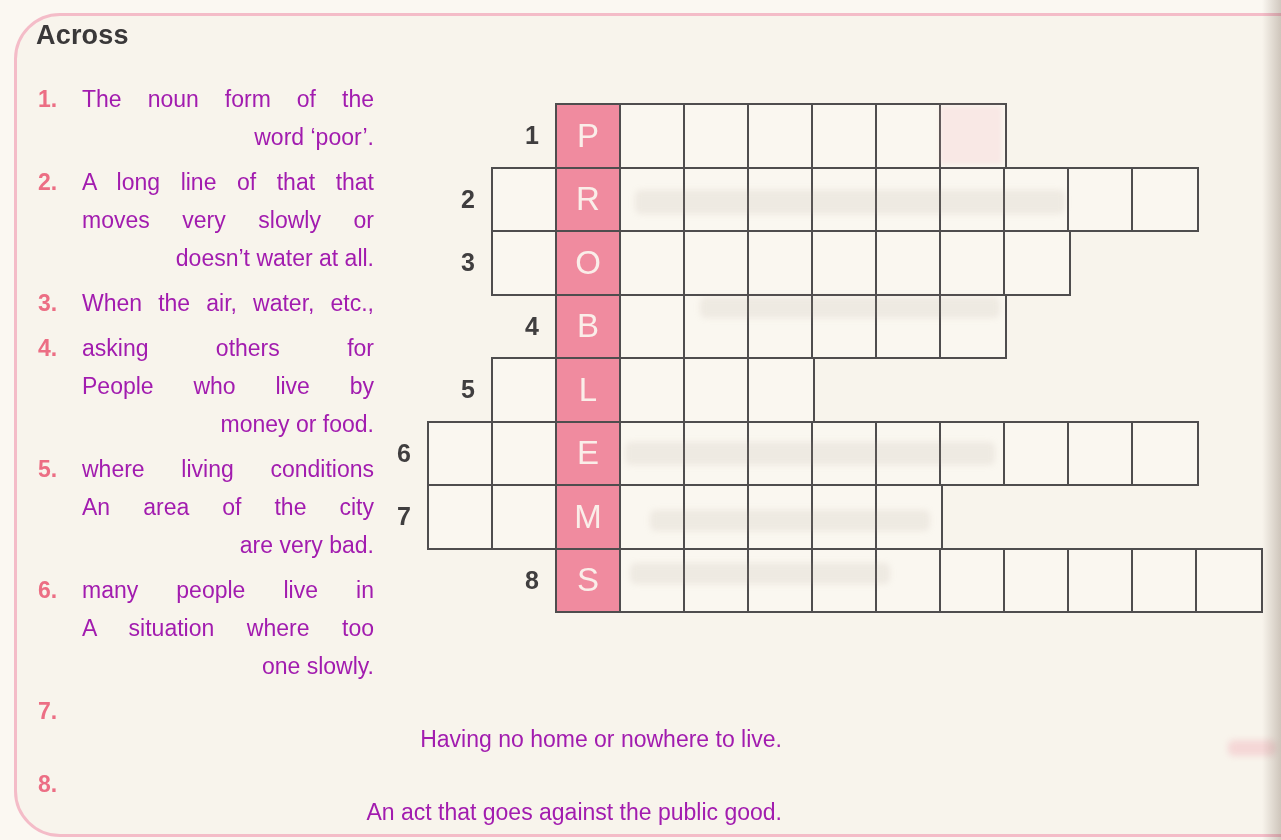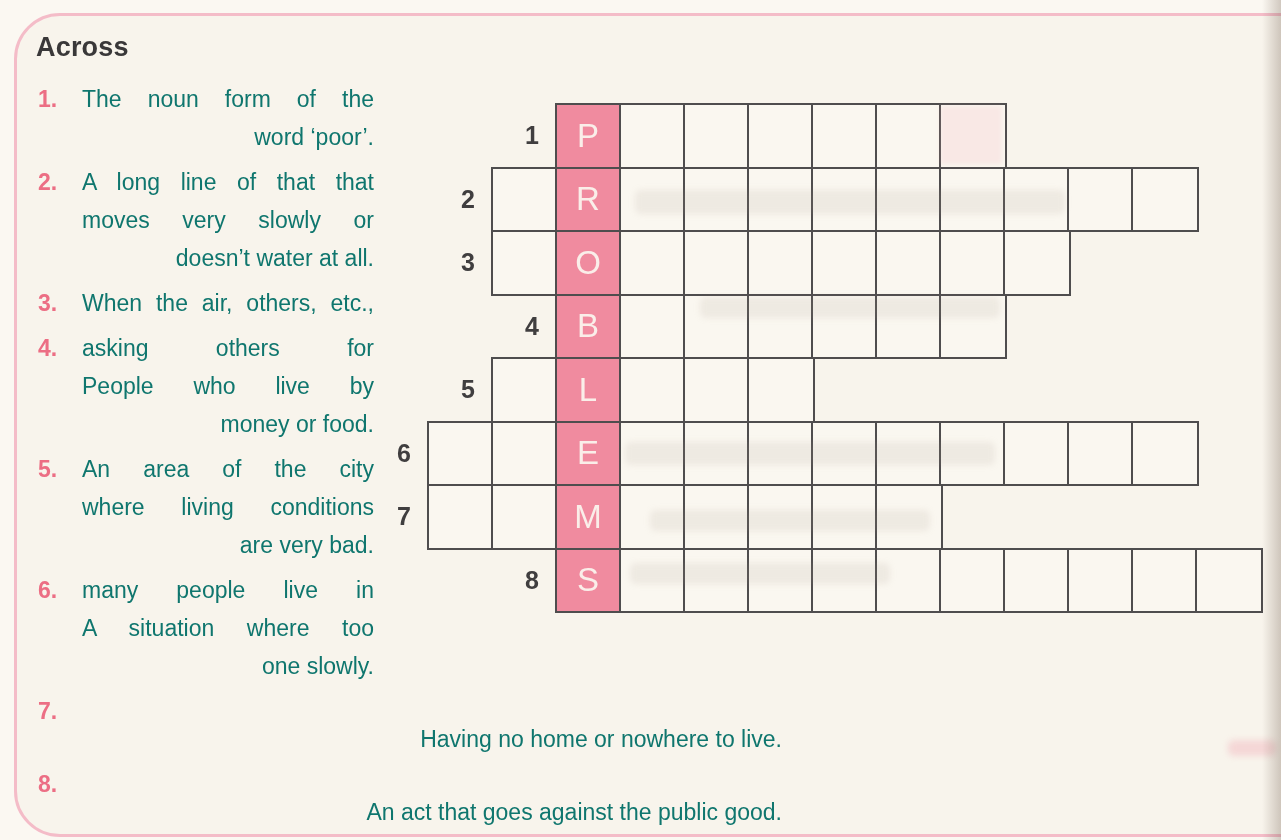--- a/index.html
+++ b/index.html
@@ -8,29 +8,29 @@
     background:#fbf8f2;
     font-family:"Liberation Sans", sans-serif;
   }
   .scan-page{position:absolute;inset:0;background:#fbf8f2;}
   .card{
     position:absolute;left:14px;top:13px;width:1330px;height:824px;
     border:3px solid #f4bcc8;border-radius:46px 0 0 46px;
     background:#f8f4ec;box-sizing:border-box;
   }
   .heading{
-    position:absolute;left:36px;top:32px;
+    position:absolute;left:36px;top:20px;
     font-size:27px;font-weight:bold;color:#3a3839;letter-spacing:.2px;
   }
   .clues{position:absolute;left:38px;top:80px;}
   .clue{display:flex;align-items:flex-start;margin-bottom:7px;}
   .clue-num{
     flex:0 0 44px;font-size:23px;line-height:38px;font-weight:bold;color:#ec6e84;
   }
-  .clue-body{width:292px;font-size:23px;line-height:38px;color:#0f766e;}
+  .clue-body{width:292px;font-size:23px;line-height:38px;color:#a21caf;}
   .clue-body.wide{width:700px;margin-top:28px;}
   .jl{text-align:justify;text-align-last:justify;white-space:nowrap;}
   .ll{text-align:right;white-space:nowrap;}
   .grid{position:absolute;left:427px;top:103px;width:836px;height:512px;}
   .grow{
     position:absolute;box-sizing:border-box;height:65.5px;
     border:2px solid #4f4d4e;display:flex;
   }
   .gcell{
     box-sizing:border-box;flex:0 0 64px;height:100%;
@@ -81,36 +81,36 @@
       <div class="clue-num">2.</div>
       <div class="clue-body">
         <div class="jl">A long line of that that</div>
         <div class="jl">moves very slowly or</div>
         <div class="ll">doesn’t water at all.</div>
       </div>
     </div>
     <div class="clue">
       <div class="clue-num">3.</div>
       <div class="clue-body">
-        <div class="jl">When the air, others, etc.,</div>
+        <div class="jl">When the air, water, etc.,</div>
       </div>
     </div>
     <div class="clue">
       <div class="clue-num">4.</div>
       <div class="clue-body">
         <div class="jl">asking others for</div>
         <div class="jl">People who live by</div>
         <div class="ll">money or food.</div>
       </div>
     </div>
     <div class="clue">
       <div class="clue-num">5.</div>
       <div class="clue-body">
+        <div class="jl">where living conditions</div>
         <div class="jl">An area of the city</div>
-        <div class="jl">where living conditions</div>
         <div class="ll">are very bad.</div>
       </div>
     </div>
     <div class="clue">
       <div class="clue-num">6.</div>
       <div class="clue-body">
         <div class="jl">many people live in</div>
         <div class="jl">A situation where too</div>
         <div class="ll">one slowly.</div>
       </div>

